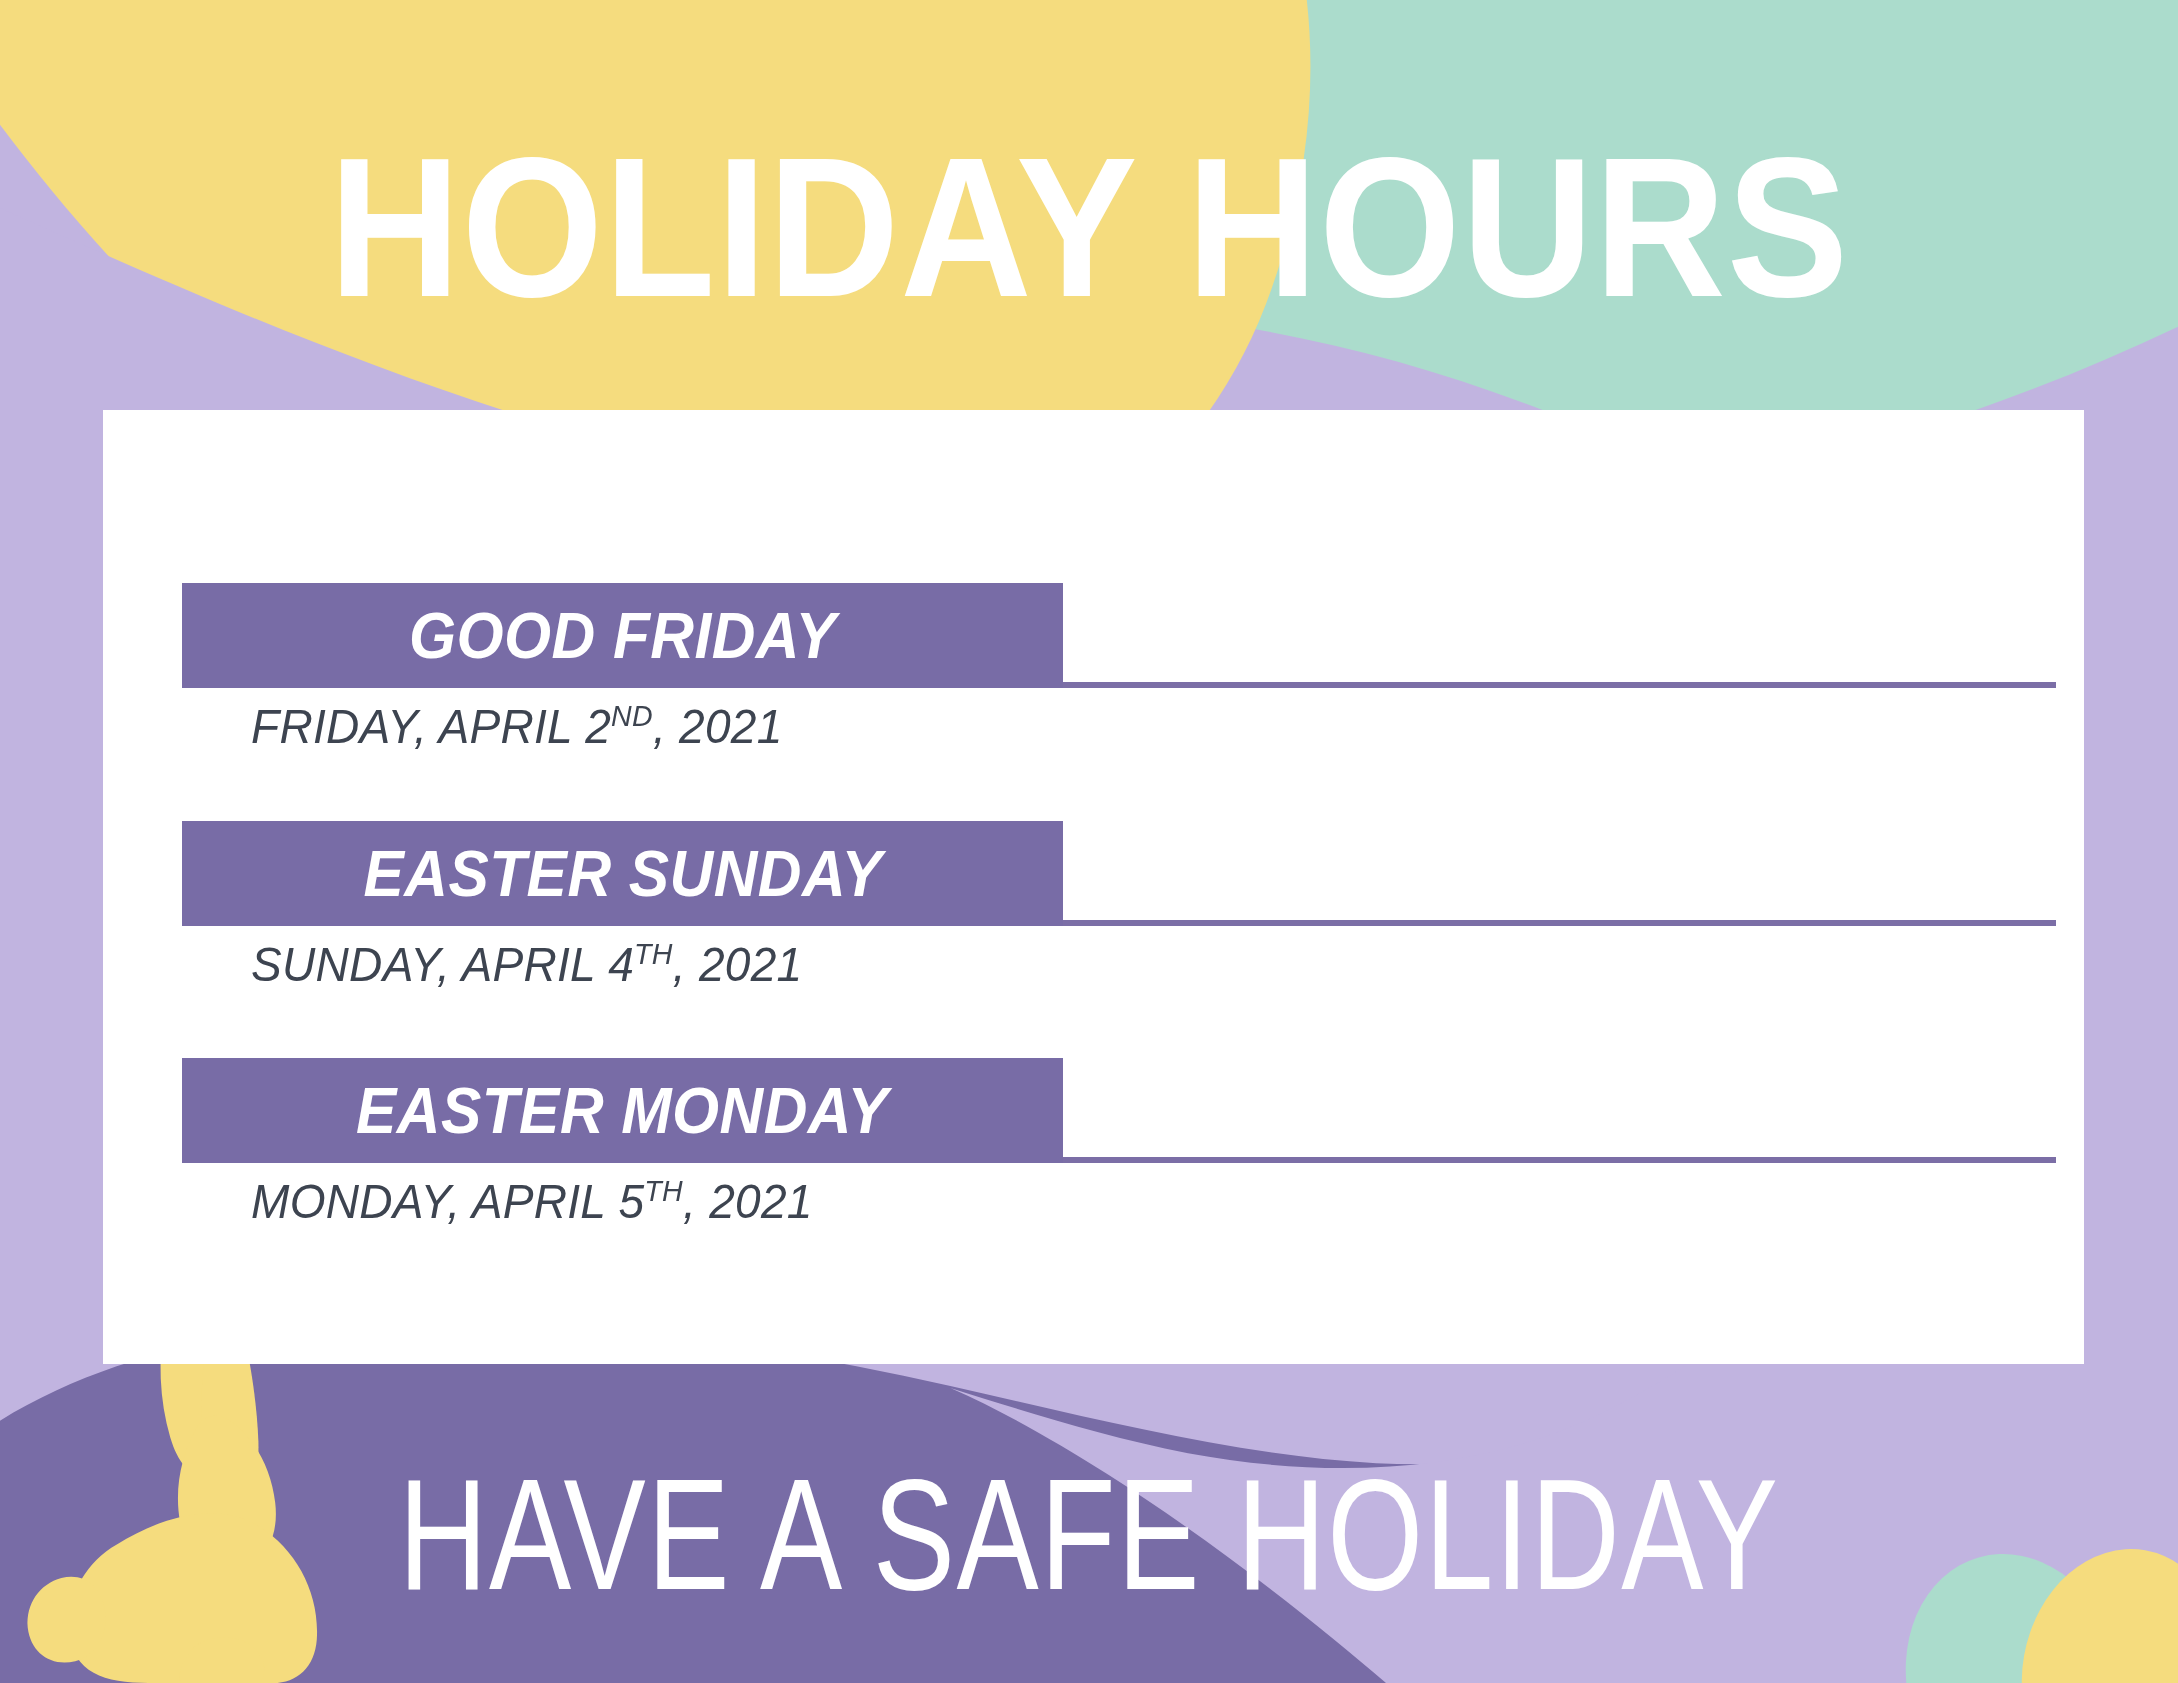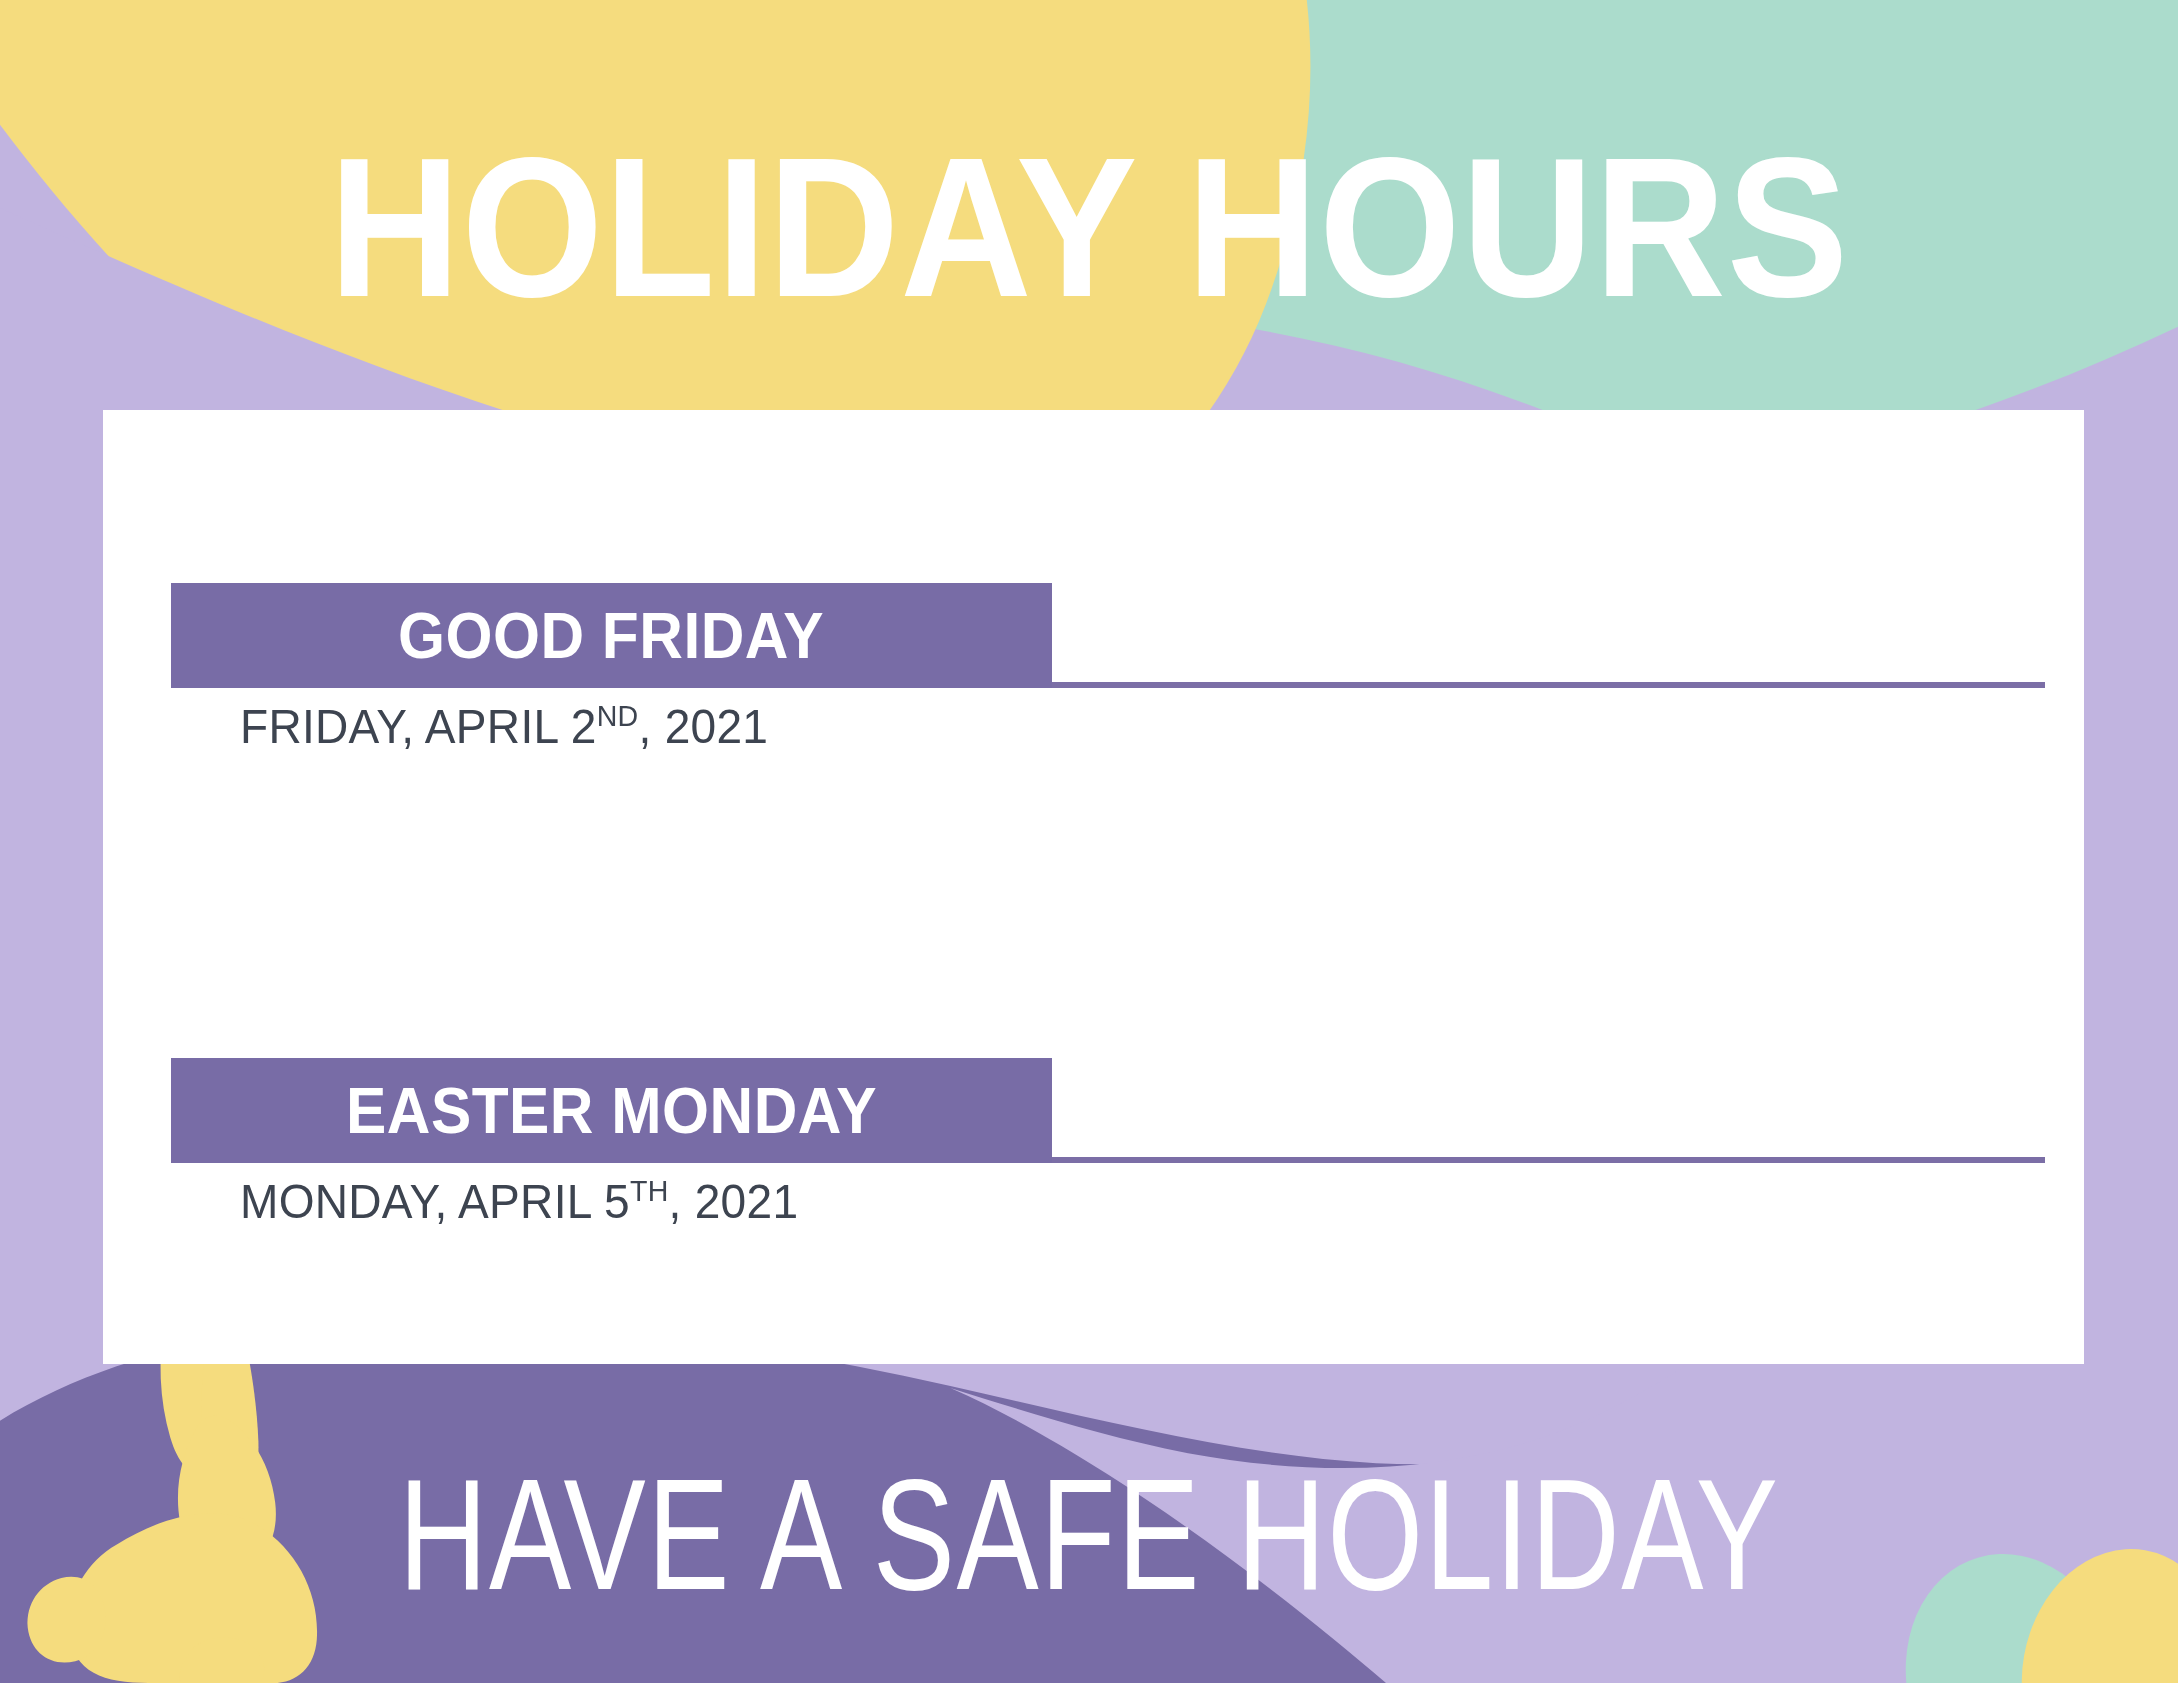--- a/index.html
+++ b/index.html
@@ -46,22 +46,23 @@
     z-index:5;
   }
 
   .rows {
     position:absolute;
     left:0; top:0; width:100%; height:100%;
   }
 
   .row {
     position:absolute;
-    left:68px;
+    left:79px;
     width:1876px;
+    font-style:italic;
   }
   .row-1 { top:173px; }
   .row-2 { top:411px; }
   .row-3 { top:648px; }
 
   .label-wrap {
     position:relative;
     height:105px;
   }
   .label-block {
@@ -224,20 +225,31 @@
           <div class="label-block">
             <span class="label-text">GOOD FRIDAY</span>
           </div>
           <div class="rule"></div>
         </div>
         <div class="date-text">
           <span>FRIDAY, APRIL 2</span><sup>ND</sup><span>, 2021</span>
         </div>
       </div>
 
+      <div class="row row-2">
+        <div class="label-wrap">
+          <div class="label-block">
+            <span class="label-text">EASTER SUNDAY</span>
+          </div>
+          <div class="rule"></div>
+        </div>
+        <div class="date-text">
+          <span>SUNDAY, APRIL 4</span><sup>TH</sup><span>, 2021</span>
+        </div>
+      </div>
 
       <div class="row row-3">
         <div class="label-wrap">
           <div class="label-block">
             <span class="label-text">EASTER MONDAY</span>
           </div>
           <div class="rule"></div>
         </div>
         <div class="date-text">
           <span>MONDAY, APRIL 5</span><sup>TH</sup><span>, 2021</span>

